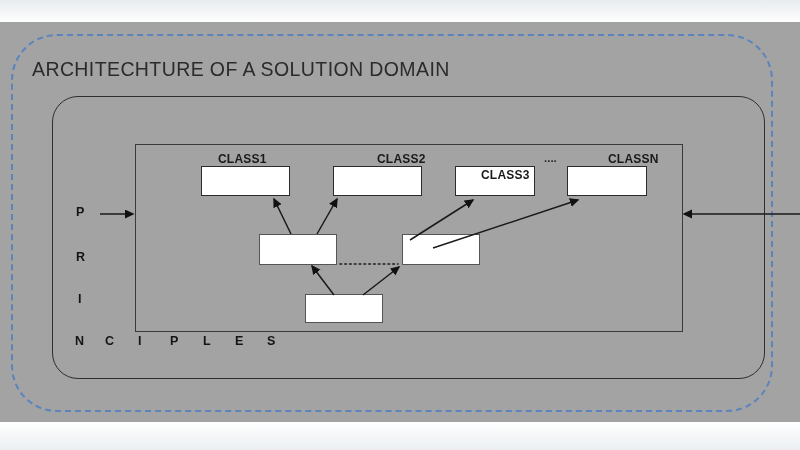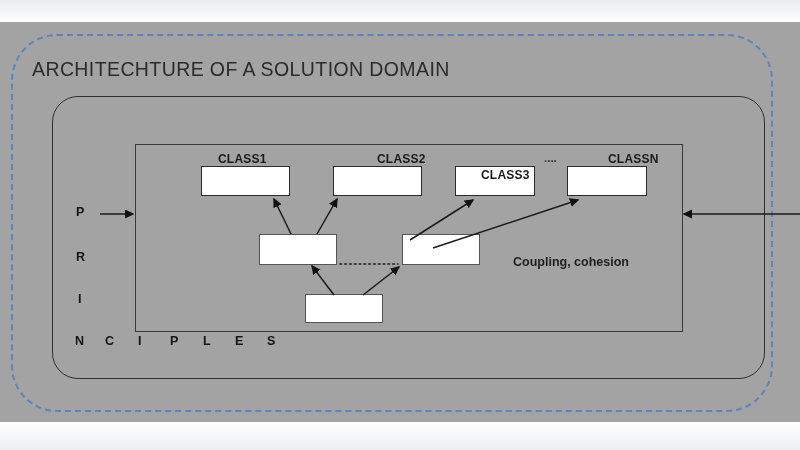--- a/index.html
+++ b/index.html
@@ -146,21 +146,20 @@
 <div id="slide">
 
   <div class="band-top"></div>
   <div class="band-bottom"></div>
 
   <div class="dashed-frame"></div>
   <div class="round-frame"></div>
   <div class="inner-frame"></div>
 
   <div class="title">ARCHITECHTURE OF A SOLUTION DOMAIN</div>
-  <div class="coupling-text">Coupling, cohesion</div>
 
   <div id="class-layer">
       <div class="cbox" style="left: 201px; top: 166px; width: 89px; height: 30px;"></div>
       <div class="clabel" style="left: 218px; top: 152px;">CLASS1</div>
       <div class="cbox" style="left: 333px; top: 166px; width: 89px; height: 30px;"></div>
       <div class="clabel" style="left: 350px; top: 152px; margin-left: 27px;">CLASS2</div>
       <div class="cbox" style="left: 455px; top: 166px; width: 80px; height: 30px;"></div>
       <div class="clabel" style="left: 481px; top: 168px;">CLASS3</div>
       <div class="cbox" style="left: 567px; top: 166px; width: 80px; height: 30px;"></div>
       <div class="clabel" style="left: 572px; top: 152px; margin-left: 36px;">CLASSN</div>

